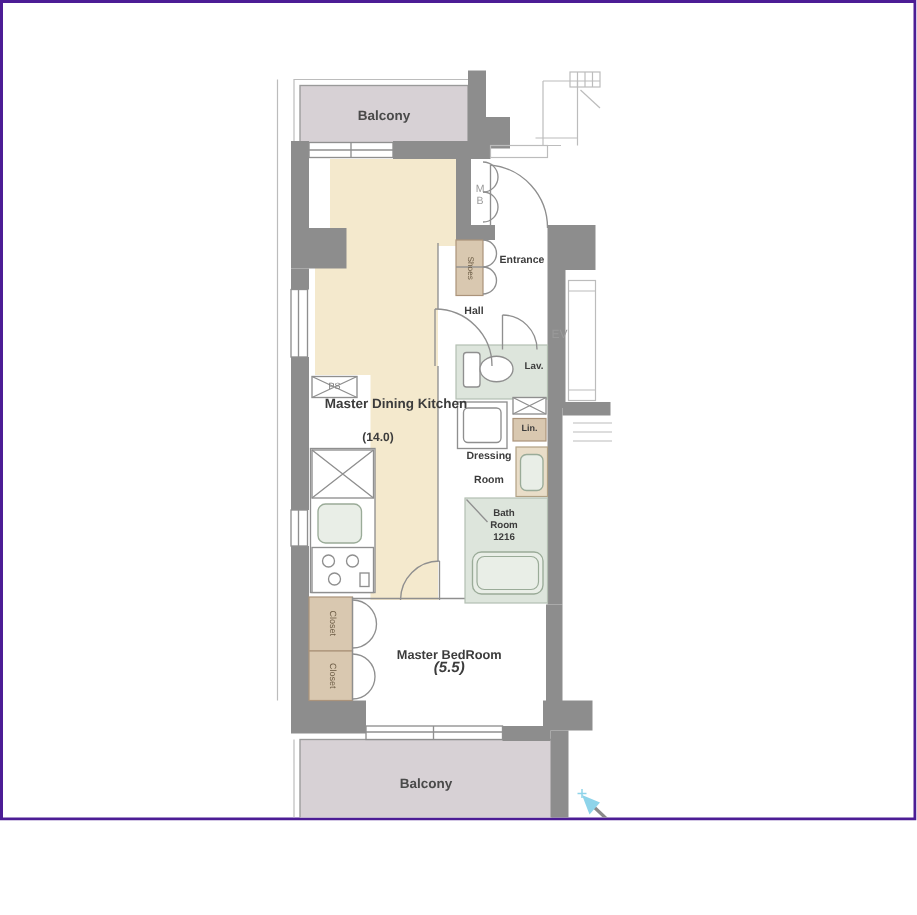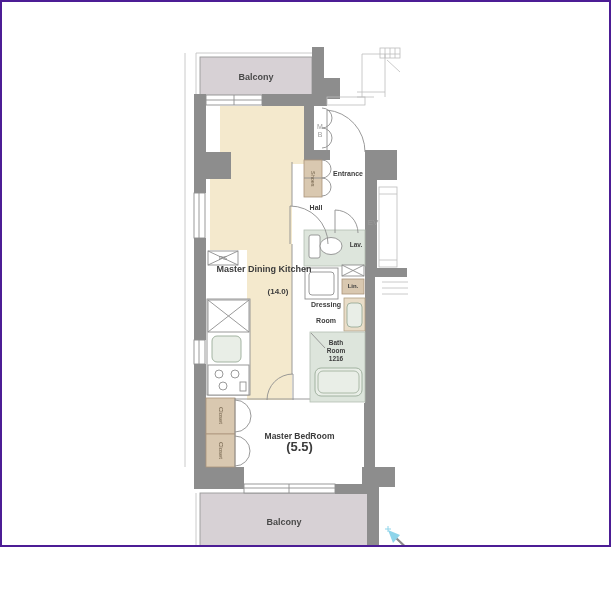--- a/index.html
+++ b/index.html
@@ -24,23 +24,23 @@
   .lbl { position:absolute; color:#3c3c3c; line-height:1.15; text-align:center;
          white-space:nowrap; }
   .c   { display:flex; align-items:center; justify-content:center; }
   .vert   { writing-mode:vertical-rl; text-orientation:mixed; }
   .vertup { writing-mode:vertical-rl; text-orientation:upright; letter-spacing:1px; }
   .gray { color:#9a9a9a; }
 
   .balcony-top-label    { left:198px; top:55px;  width:112px; height:40px; font-size:9px; font-weight:bold; color:#4a4a4a; }
   .balcony-bottom-label { left:198px; top:491px; width:168px; height:59px; font-size:9px; font-weight:bold; color:#4a4a4a; }
   .ldk-label       { left:210px; top:262px; width:104px; font-size:9px; font-weight:bold; }
-  .ldk-size-label  { left:224px; top:285px; width:104px; font-size:8px; font-weight:bold; }
+  .ldk-size-label  { left:198px; top:285px; width:104px; font-size:8px; font-weight:bold; }
   .master-label    { left:250px; top:430px; width:95px;  font-size:8.5px; font-weight:bold; }
-  .master-size     { left:250px; top:438px; width:95px;  font-size:13px;  font-weight:bold; }
+  .master-size     { left:250px; top:438px; width:95px;  font-size:10px;  font-weight:bold;font-style:italic; }
   .entrance-label  { left:324px; top:168px; width:44px; font-size:7px; font-weight:bold; }
   .hall-label      { left:300px; top:202px; width:28px; font-size:7px; font-weight:bold; }
   .lav-label       { left:344px; top:239px; width:20px; font-size:6.5px; font-weight:bold; }
   .lin-label       { left:340px; top:277px; width:22px; height:15px; font-size:6px; font-weight:bold; }
   .ps-label        { left:206px; top:249px; width:30px; height:14px; font-size:6px; color:#777; }
   .dressing1       { left:300px; top:299px; width:48px; font-size:7px; font-weight:bold; }
   .dressing2       { left:300px; top:315px; width:48px; font-size:7px; font-weight:bold; }
   .bath1           { left:314px; top:337px; width:40px; font-size:6.5px; font-weight:bold; }
   .bath2           { left:314px; top:345px; width:40px; font-size:6.5px; font-weight:bold; }
   .bath3           { left:314px; top:353px; width:40px; font-size:6.5px; font-weight:bold; }

